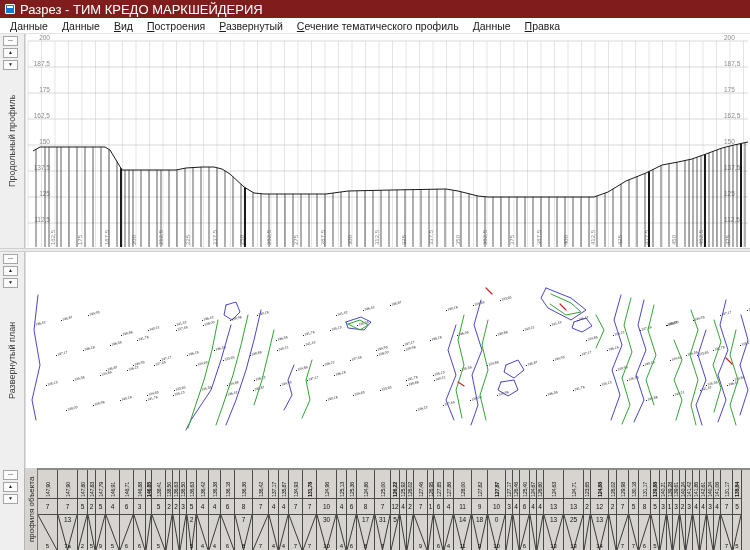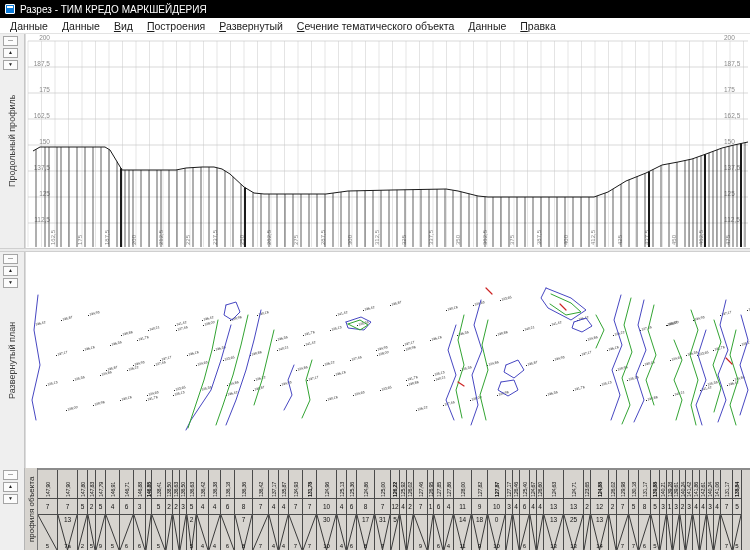--- a/index.html
+++ b/index.html
@@ -1,19 +1,19 @@
 <!DOCTYPE html>
 <html><head>
 <meta charset="utf-8">
 <style>
   html,body{margin:0;padding:0;}
   body{width:750px;height:550px;overflow:hidden;background:#fff;
        font-family:"Liberation Sans",sans-serif;-webkit-font-smoothing:antialiased;}
-  .titlebar{height:18px;background:#000000;color:#fff;display:flex;align-items:center;
-            gap:5px;padding-left:5px;font-size:10px;}
+  .titlebar{height:18px;background:#7f1d1d;color:#fff;display:flex;align-items:center;
+            gap:5px;padding-left:5px;font-size:13px;}
   .app-icon{width:10px;height:10px;border:1px solid #fff;background:#0c7bd8;
             box-sizing:border-box;border-radius:1px;position:relative;}
   .app-icon:after{content:"";position:absolute;left:1px;top:1px;right:1px;height:2px;background:#fff;}
   .menubar{height:15px;display:flex;align-items:center;background:#ffffff;
            border-bottom:1px solid #e3e3e3;font-size:10.5px;color:#1a1a1a;padding-left:3px;}
   .menu-item{padding:0 7px;cursor:default;white-space:nowrap;text-align:center;}
   .menu-item::first-letter{text-decoration:underline;}
   .panel{display:flex;background:#fff;position:relative;}
   #panel-profile{height:214px;}
   #panel-plan{height:216px;}
@@ -51,21 +51,21 @@
   <div class="app-icon"></div>
   <span>Разрез - ТИМ КРЕДО МАРКШЕЙДЕРИЯ</span>
 </div>
 
 <div class="menubar" id="menubar">
     <div class="menu-item">Данные</div>
     <div class="menu-item">Данные</div>
     <div class="menu-item">Вид</div>
     <div class="menu-item">Построения</div>
     <div class="menu-item">Развернутый</div>
-    <div class="menu-item">Сечение тематического объекта</div>
+    <div class="menu-item">Сечение тематического профиль</div>
     <div class="menu-item">Данные</div>
     <div class="menu-item">Правка</div>
   </div>
 
 <div class="panel" id="panel-profile">
   <div class="sidebar">
     <div class="sb-btns">
       <div class="sb-btn">—</div>
       <div class="sb-btn">▲</div>
       <div class="sb-btn">▼</div>

